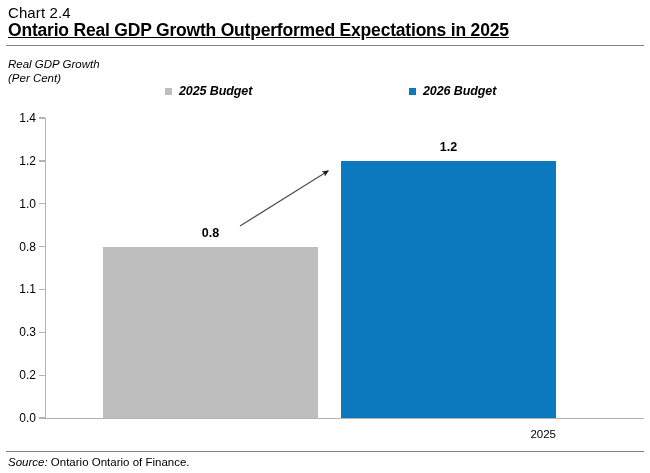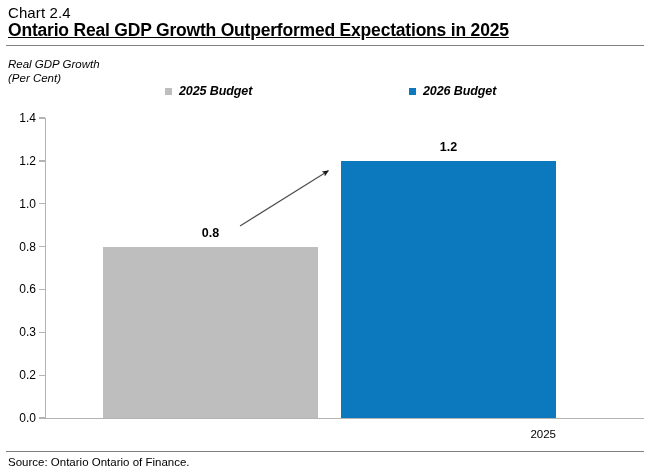--- a/index.html
+++ b/index.html
@@ -181,20 +181,21 @@
     background: #808080;
   }
   .source {
     position: absolute;
     left: 8px;
     top: 456px;
     font-size: 11.5px;
     white-space: nowrap;
   }
   .source-prefix {
+    font-style: italic;
   }
 </style>
 </head>
 <body>
 
 <div class="page">
 
   <div class="chart-number">Chart 2.4</div>
   <div class="chart-title">Ontario Real GDP Growth Outperformed Expectations in 2025</div>
   <div class="header-rule"></div>
@@ -230,21 +231,21 @@
         <div class="tick" style="top: 203.114px;"></div>
         <div class="tick-label-wrap" style="top: 203.714px;">
           <div class="tick-label">1.0</div>
         </div>
         <div class="tick" style="top: 245.971px;"></div>
         <div class="tick-label-wrap" style="top: 246.571px;">
           <div class="tick-label">0.8</div>
         </div>
         <div class="tick" style="top: 288.829px;"></div>
         <div class="tick-label-wrap" style="top: 289.429px;">
-          <div class="tick-label">0.6</div>
+          <div class="tick-label">1.1</div>
         </div>
         <div class="tick" style="top: 331.686px;"></div>
         <div class="tick-label-wrap" style="top: 332.286px;">
           <div class="tick-label">0.3</div>
         </div>
         <div class="tick" style="top: 374.543px;"></div>
         <div class="tick-label-wrap" style="top: 375.143px;">
           <div class="tick-label">0.2</div>
         </div>
         <div class="tick" style="top: 417.4px;"></div>

